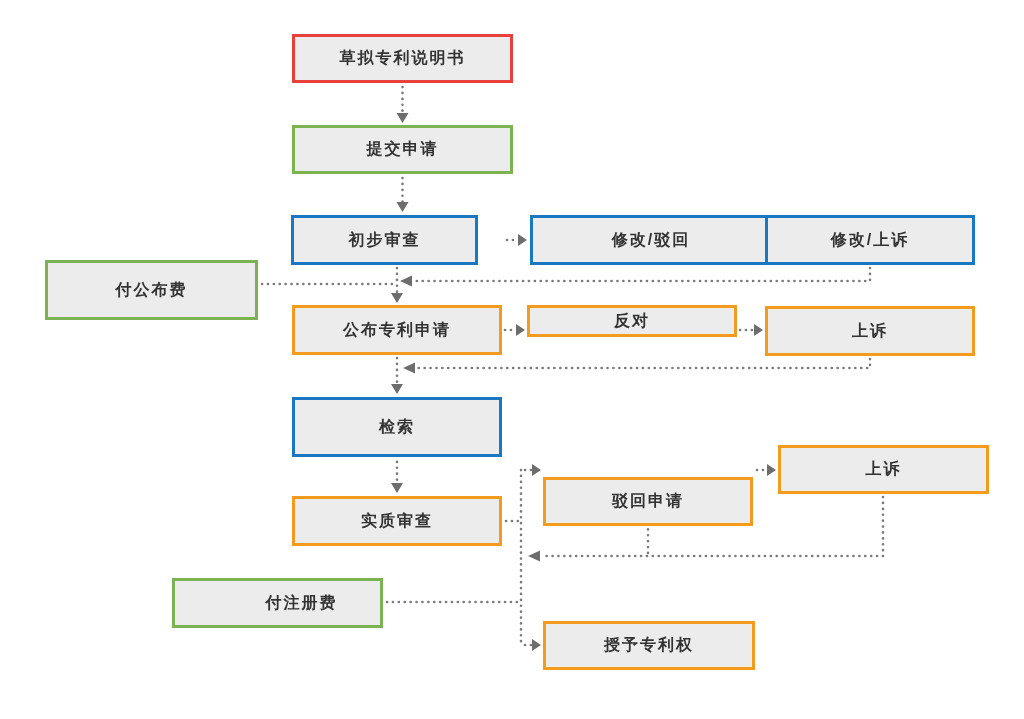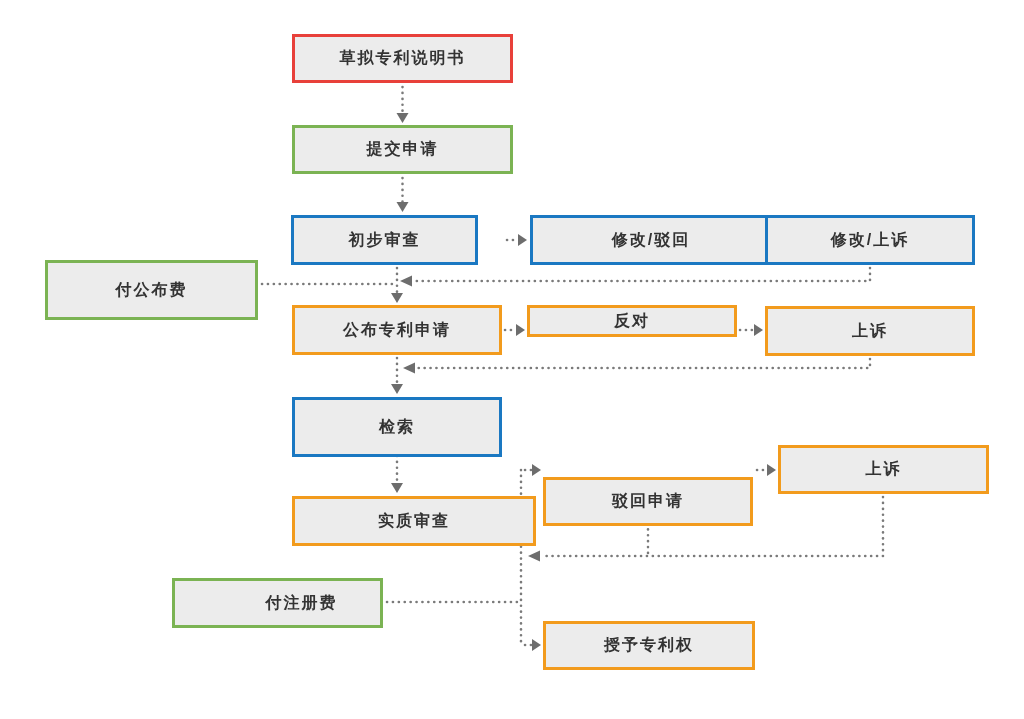--- a/index.html
+++ b/index.html
@@ -165,21 +165,21 @@
   <div class="node" style="left: 45px; top: 260px; width: 213px; height: 60px; border-color: rgb(123, 179, 83);">付公布费</div>
 
   <div class="node" style="left: 292px; top: 305px; width: 210px; height: 50px; border-color: rgb(242, 155, 29);">公布专利申请</div>
 
   <div class="node" style="left: 527px; top: 305px; width: 210px; height: 32px; border-color: rgb(242, 155, 29);">反对</div>
 
   <div class="node" style="left: 765px; top: 306px; width: 210px; height: 50px; border-color: rgb(242, 155, 29);">上诉</div>
 
   <div class="node" style="left: 292px; top: 397px; width: 210px; height: 60px; border-color: rgb(26, 120, 194);">检索</div>
 
-  <div class="node" style="left: 292px; top: 496px; width: 244px; height: 50px; border-color: rgb(242, 155, 29);">实质审查</div>
+  <div class="node" style="left: 292px; top: 496px; width: 210px; height: 50px; border-color: rgb(242, 155, 29);">实质审查</div>
 
   <div class="node" style="left: 543px; top: 445px; width: 210px; height: 49px; border-color: rgb(242, 155, 29); margin-top: 32px;">驳回申请</div>
 
   <div class="node" style="left: 778px; top: 445px; width: 211px; height: 49px; border-color: rgb(242, 155, 29);">上诉</div>
 
   <div class="node" style="left: 172px; top: 578px; width: 211px; height: 50px; border-color: rgb(123, 179, 83); padding-left: 48px;">付注册费</div>
 
   <div class="node" style="left: 543px; top: 621px; width: 212px; height: 49px; border-color: rgb(242, 155, 29);">授予专利权</div>
 
 </div>

